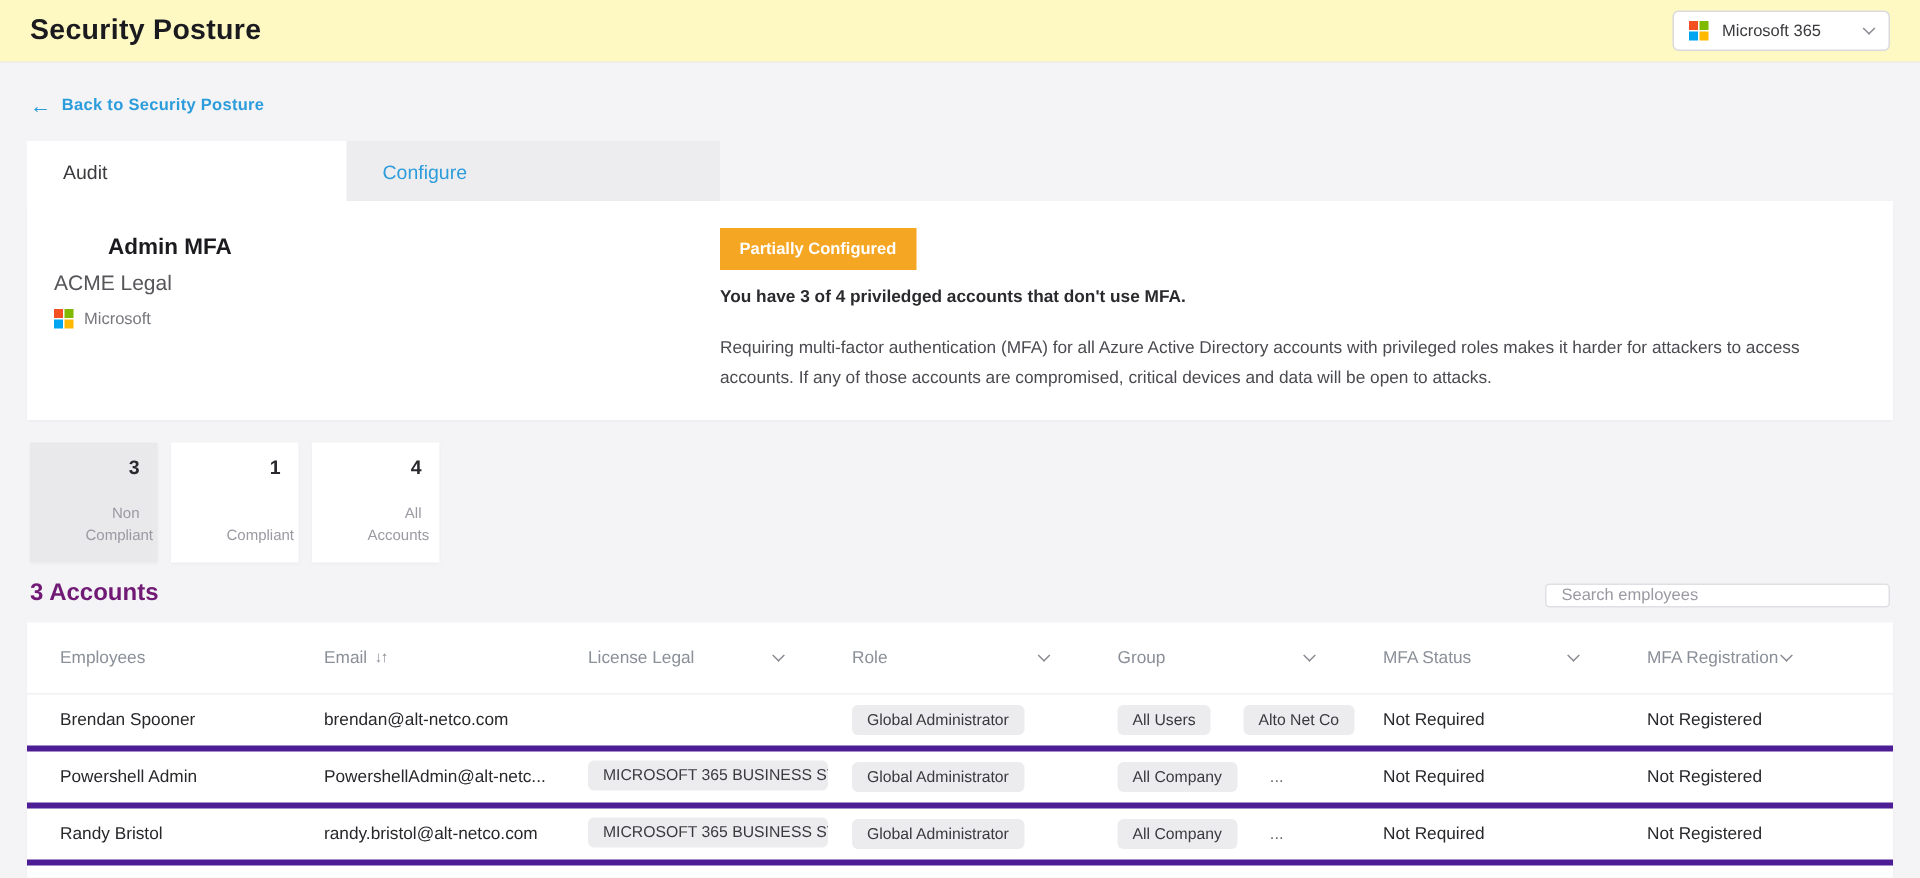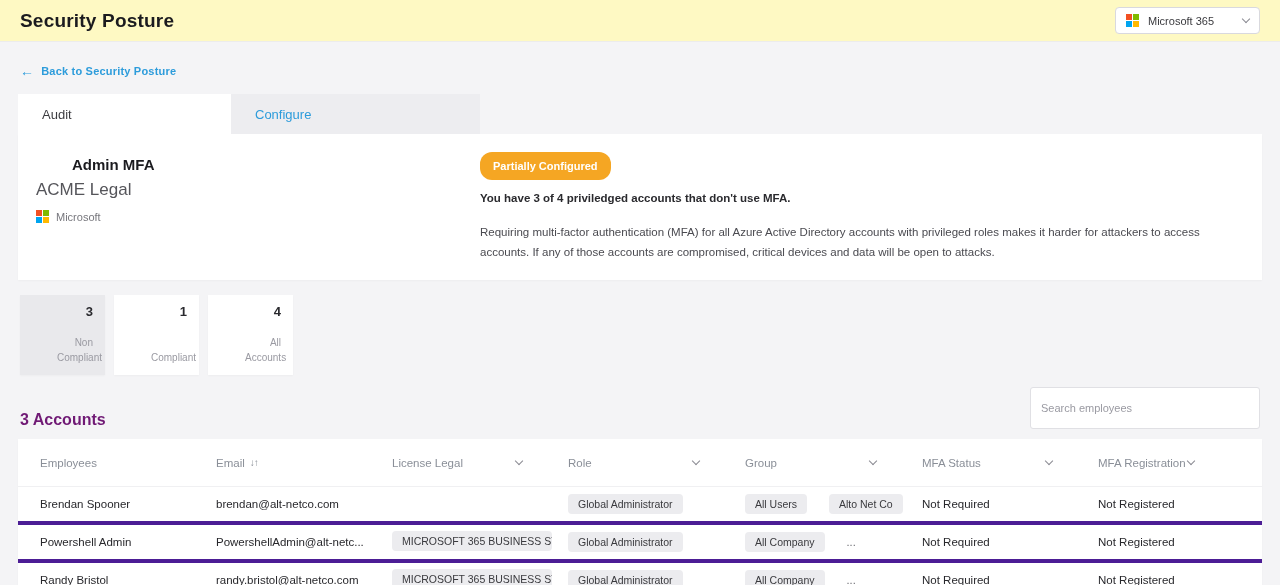--- a/index.html
+++ b/index.html
@@ -34,41 +34,41 @@
   .tabs { margin:0 18px; display:flex; height:40px; }
   .tab { display:flex; align-items:center; padding-left:24px; font-size:13px; cursor:pointer; }
   .tab-audit { width:213px; background:#fff; color:#3c3c40; }
   .tab-configure { width:249px; background:#ededf0; color:#2d9cdb; }
 
   
   .audit-card { margin:0 18px; background:#fff; display:flex; padding:18px;
     min-height:140px; box-shadow:0 1px 2px rgba(0,0,0,.03); }
   .audit-left { width:444px; padding-top:4px; }
   .audit-title { font-size:15px; font-weight:700; color:#1b1b1f; margin-bottom:7px;margin-left:36px; }
-  .audit-company { font-size:17px; color:#55555a; margin-bottom:10px; }
+  .audit-company { font-size:14px; color:#55555a; margin-bottom:10px; }
   .provider { display:flex; align-items:center; gap:7px; font-size:11px; color:#77777d; }
   .audit-right { flex:1; padding-right:20px; }
   .badge { display:inline-block; background:#f5a623; color:#fff; font-size:11px; font-weight:700;
-    padding:8px 13px; border-radius:12px; margin-bottom:12px; }
+    padding:8px 13px; border-radius:0; margin-bottom:12px; }
   .summary { font-size:11.5px; font-weight:700; color:#2a2a2e; margin-bottom:18px; }
   .description { font-size:11.5px; color:#4a4a50; line-height:1.75; }
 
   
   .stats { margin:15px 20px 0; display:flex; gap:9px; }
   .stat { width:85px; height:80px; background:#fff; padding:9px 12px 10px; cursor:pointer;
     display:flex; flex-direction:column; justify-content:space-between;
     box-shadow:0 1px 2px rgba(0,0,0,.03); }
   .stat.selected { background:#e9e9ec; }
   .stat-value { text-align:right; font-size:13px; font-weight:700; color:#2a2a2e; }
   .stat-label { text-align:right; font-size:10px; color:#9a9aa2; line-height:1.45;margin-left:25px; }
 
   
   .accounts-bar { margin:12px 20px 10px; display:flex; justify-content:space-between; align-items:flex-end; }
   .accounts-title { font-size:16px; font-weight:700; color:#701a75; }
-  .search-input { width:230px; height:42px; border:1px solid #e0e0e4; border-radius:3px;
+  .search-input { width:230px; height:16px; border:1px solid #e0e0e4; border-radius:3px;
     padding:0 10px; font-size:11px; color:#333; background:#fff; outline:none;
     font-family:"Liberation Sans", sans-serif; }
   .search-input::placeholder { color:#9a9aa2; }
 
   
   .table-card { margin:0 18px; background:#fff; box-shadow:0 1px 2px rgba(0,0,0,.03); height:175px; }
   .thead, .trow { display:grid; padding:0 22px;
     grid-template-columns: 176px 176px 176px 177px 177px 176px 1fr; align-items:center; }
   .thead { height:48px; border-bottom:1px solid #f0f0f2; }
   .th { font-size:11.5px; color:#8a8f98; display:flex; align-items:center; }

